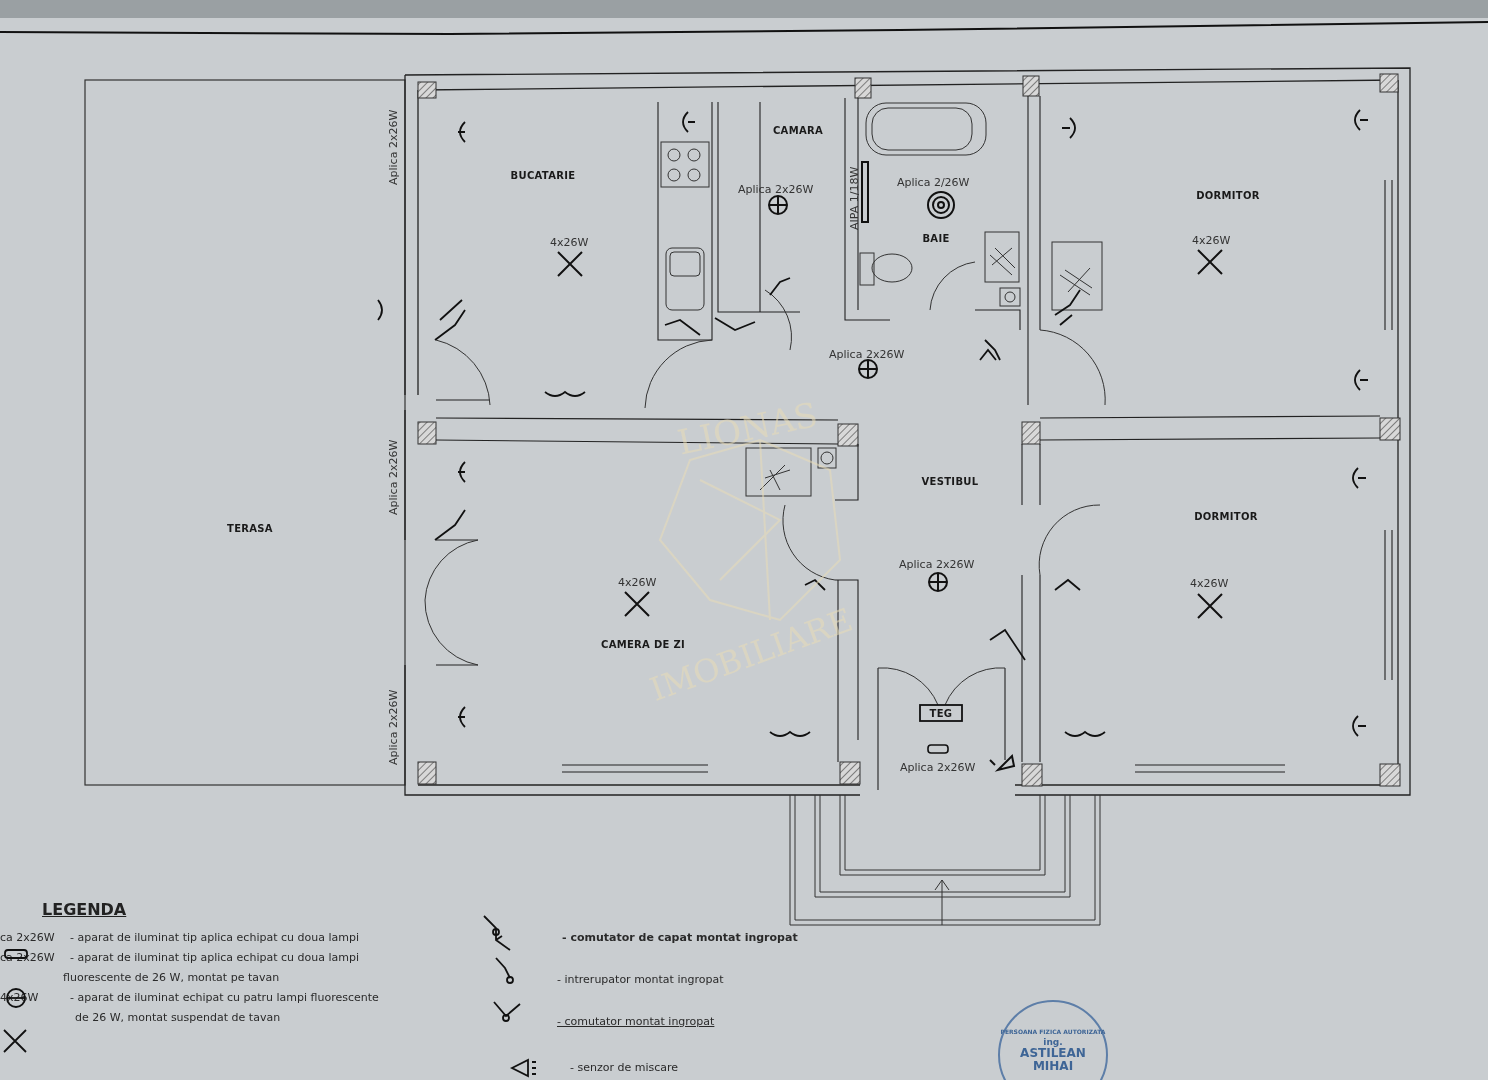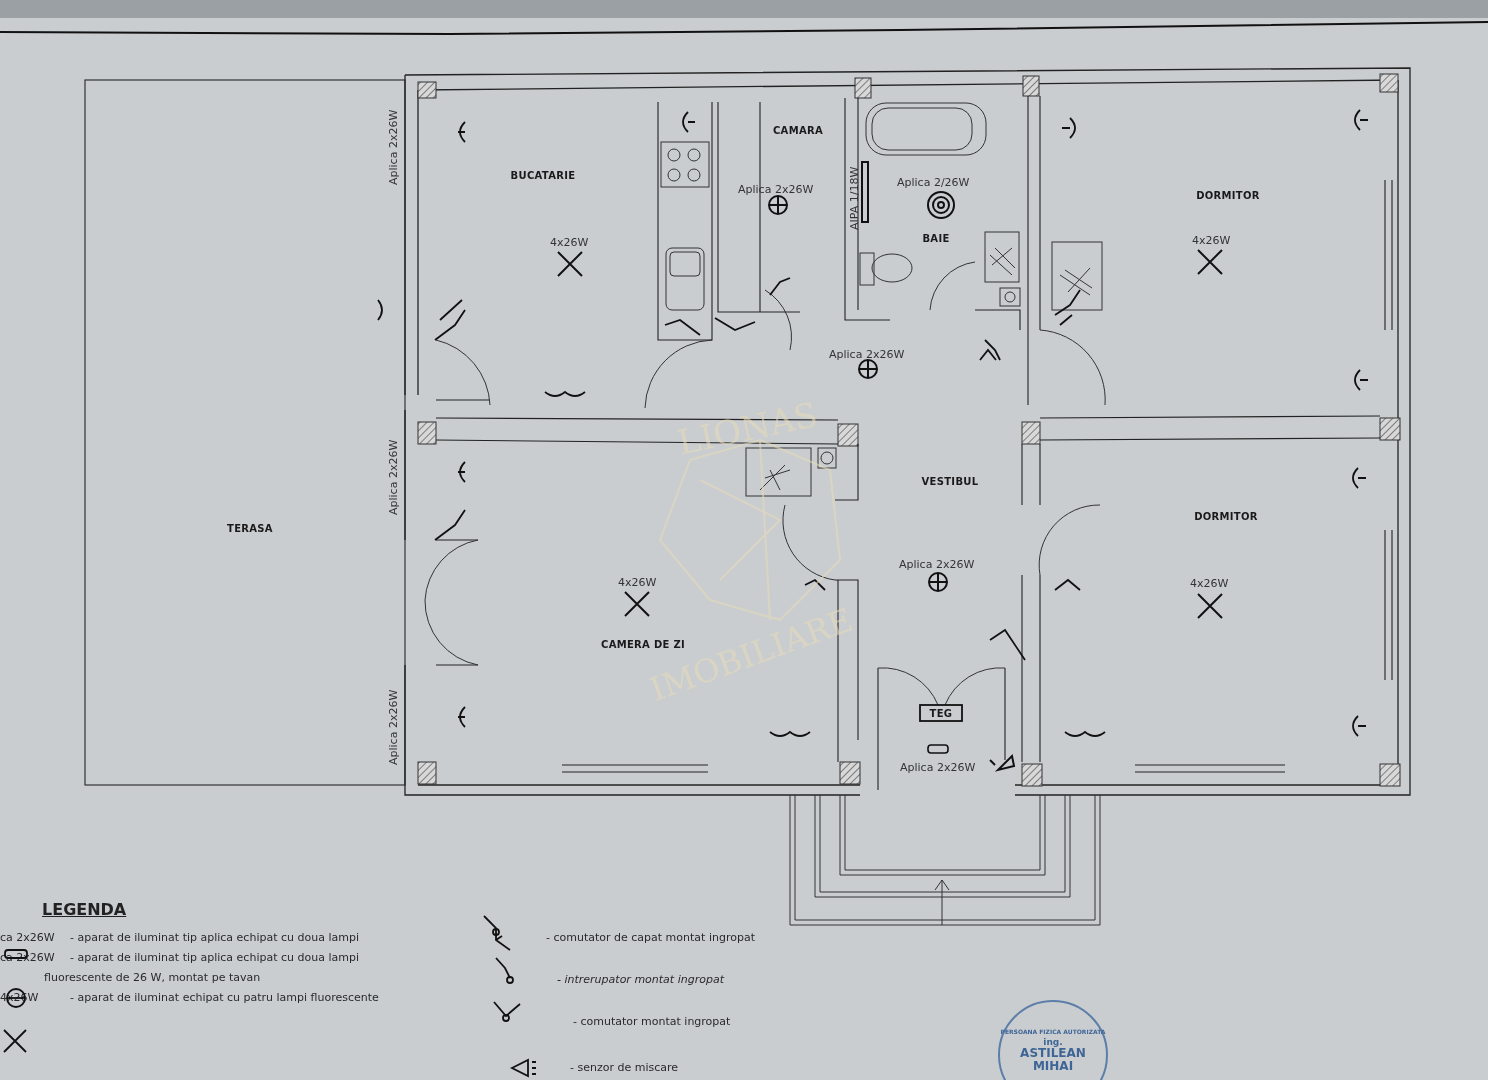--- a/index.html
+++ b/index.html
@@ -248,28 +248,29 @@
     <path d="M690,460 L760,440 L830,470 L840,560 L780,620 L710,600 L660,540 Z M700,480 L780,520 L720,580 M760,440 L770,620" fill="none" stroke="#e8dcb8" stroke-width="2"></path>
     <text x="755" y="665" text-anchor="middle" font-family="DejaVu Serif, serif" font-size="32" fill="#e8dcb8" transform="rotate(-20 755 665)">IMOBILIARE</text>
   </g>
 </svg>
 
 <div class="legend-title">LEGENDA</div>
 
 <div class="leg" style="left:0;top:928px;width:470px;">
   <div><span class="code">ca 2x26W</span><span>- aparat de iluminat tip aplica echipat cu doua lampi</span></div>
   <div><span class="code">ca 2x26W</span><span>- aparat de iluminat tip aplica echipat cu doua lampi</span></div>
-  <div style="padding-left:44px">fluorescente de 26 W, montat pe tavan</div>
+  <div style="padding-left:63px">fluorescente de 26 W, montat pe tavan</div>
   <div><span class="code">4x26W</span><span>- aparat de iluminat echipat cu patru lampi fluorescente</span></div>
+  <div style="padding-left:75px">de 26 W, montat suspendat de tavan</div>
 </div>
 
 <div class="leg" style="left:540px;top:928px;width:300px;line-height:0;">
-  <div style="position:absolute;left:6px;top:2px;"><span></span><span style="line-height:16px">- comutator de capat montat ingropat</span></div>
-  <div style="position:absolute;left:17px;top:44px;font-style:italic;"><span></span><span style="line-height:16px">- intrerupator montat ingropat</span></div>
-  <div style="position:absolute;left:33px;top:86px;"><span></span><span style="line-height:16px">- comutator montat ingropat</span></div>
+  <div style="position:absolute;left:22px;top:2px;font-weight:bold;"><span></span><span style="line-height:16px">- comutator de capat montat ingropat</span></div>
+  <div style="position:absolute;left:17px;top:44px;"><span></span><span style="line-height:16px">- intrerupator montat ingropat</span></div>
+  <div style="position:absolute;left:17px;top:86px;text-decoration:underline;"><span></span><span style="line-height:16px">- comutator montat ingropat</span></div>
   <div style="position:absolute;left:30px;top:132px;"><span></span><span style="line-height:16px">- senzor de miscare</span></div>
 </div>
 
 <svg style="position:absolute;left:0;top:0" width="1488" height="1080">
   <g fill="none" stroke="#111" stroke-width="1.8">
     <rect x="5" y="950" width="22" height="8" rx="3"></rect>
     <circle cx="16" cy="998" r="9"></circle>
       <path d="M7,998 L25,998"></path>
     <path d="M4,1030 L26,1052 M26,1030 L4,1052"></path>
     <path d="M484,916 L496,928 L496,940 L510,950 M496,940 L502,936"></path>

